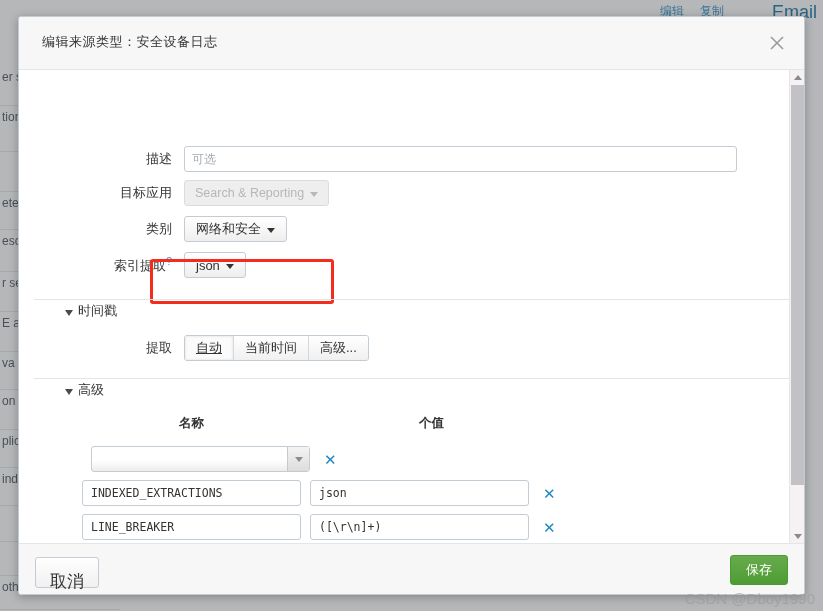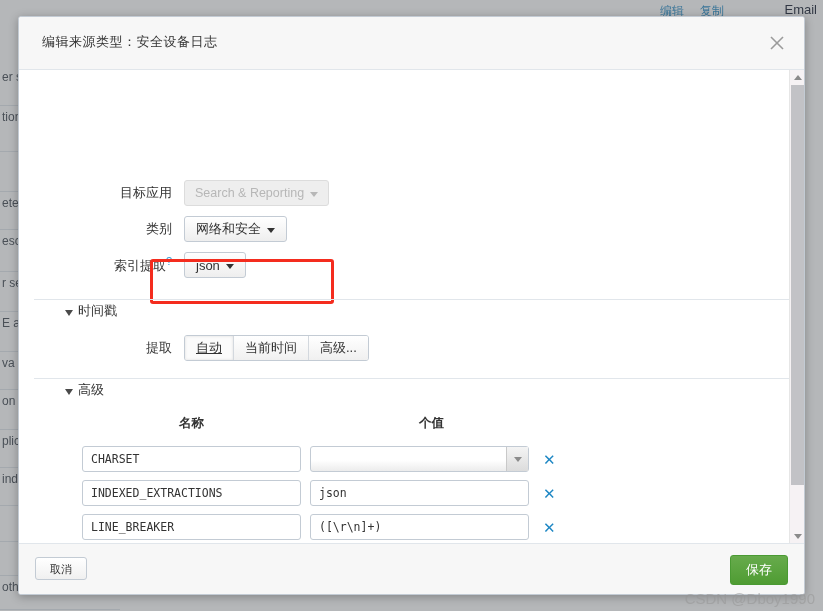--- a/index.html
+++ b/index.html
@@ -20,21 +20,21 @@
   #bg-topbar {
     position: absolute; left: 0; top: 0; width: 823px; height: 22px;
     background: #ffffff;
   }
   .bg-toplink {
     position: absolute; top: 3px;
     color: #1e87c4; font-size: 12px; white-space: nowrap;
   }
   #bg-email {
     position: absolute; top: 2px; right: 6px;
-    color: #0f172a; font-size: 13px; white-space: nowrap;
+    color: #0369a1; font-size: 18px; white-space: nowrap;
   }
   #bg-table {
     position: absolute; left: 0; top: 22px; width: 823px; height: 589px;
     background: #fff;
   }
   .bg-row {
     position: absolute; left: 0; width: 120px;
     border-bottom: 1px solid #e1e6eb;
     font-size: 12px; color: #3c444d;
     padding: 4px 0 0 2px;
@@ -263,24 +263,24 @@
 
   
   #modal-footer {
     position: relative;
     height: 52px;
     background: #f7f7f7;
     border-top: 1px solid #e1e6eb;
   }
   #btn-cancel {
     position: absolute; left: 16px; top: 13px;
-    height: 23px; padding: 4px 14px;
+    height: 31px; padding: 12px 14px;
     border: 1px solid #c3cbd4; border-radius: 3px;
     background: linear-gradient(#ffffff, #f0f0f0);
-    font-size: 11px; color: #333; cursor: pointer;
+    font-size: 17px; color: #333; cursor: pointer;
     font-family: "Liberation Sans", sans-serif;
   }
   #btn-save {
     position: absolute; right: 16px; top: 11px;
     height: 30px; padding: 0 15px;
     border: 1px solid #4a9a33; border-radius: 3px;
     background: linear-gradient(#67ab4c, #4f9c33);
     font-size: 13px; color: #fff; cursor: pointer;
     font-family: Liberation Mono, monospace;
   }
@@ -329,20 +329,24 @@
     <div id="modal-close">
       <svg width="22" height="22" viewBox="0 0 22 22">
         <line x1="5" y1="5" x2="17" y2="17" stroke="#9b9b9b" stroke-width="1.6"></line>
         <line x1="17" y1="5" x2="5" y2="17" stroke="#9b9b9b" stroke-width="1.6"></line>
       </svg>
     </div>
   </div>
 
   <div id="modal-body">
 
+    <div class="frow" style="left:75px; top:76px;">
+      <div class="flabel">描述</div>
+      <input class="text-input" style="width: 553px;" placeholder="可选">
+    </div>
 
     <div class="frow" style="left:75px; top:146px;">
       <div class="flabel">类别</div>
       <div class="btn-drop">
         <span>网络和安全</span>
         <span class="caret"></span>
       </div>
     </div>
 
     <div class="frow" style="left:75px; top:110px;">
@@ -386,21 +390,20 @@
     <div class="section-head" style="left:46px; top:311px;">
       <span class="chev"></span>
       <span>高级</span>
     </div>
 
     <div id="adv-wrap">
       <div class="adv-head" style="left:63px; top:-7px; width:219px;">名称</div>
       <div class="adv-head" style="left:303px; top:-7px; width:219px;">个值</div>
 
       <div class="adv-row" style="top:24px;">
-        <input class="adv-name" value="CHARSET" style="">
         <div class="adv-combo">
           <div class="cbtn">
               <i></i>
             </div>
         </div>
         <span class="adv-x">✕</span>
       </div>
 
       <div class="adv-row" style="top:58px;">
         <input class="adv-name" value="INDEXED_EXTRACTIONS" style="">

